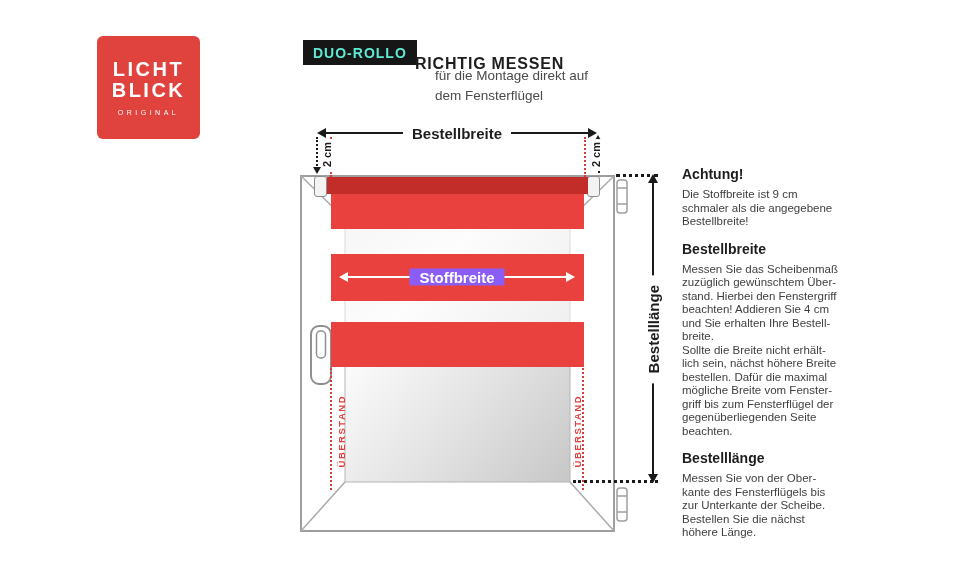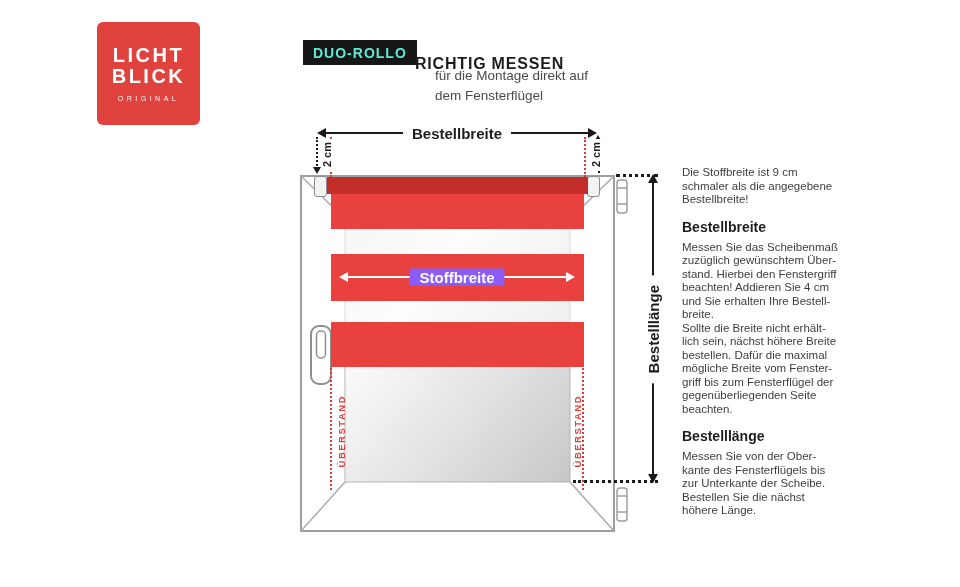--- a/index.html
+++ b/index.html
@@ -5,21 +5,21 @@
   * { margin:0; padding:0; box-sizing:border-box; }
   html,body { background:#ffffff; }
   .page {
     position:relative; width:960px; height:587px; background:#ffffff;
     font-family:"Liberation Sans", sans-serif; overflow:hidden;
   }
   .abs { position:absolute; }
 
   
   .logo {
-    left:97px; top:22px; width:103px; height:103px;
+    left:97px; top:36px; width:103px; height:103px;
     background:#e0423e; border-radius:6px;
     display:flex; flex-direction:column; align-items:center; justify-content:center;
     color:#ffffff; text-align:center;
   }
   .logo-line { font-size:20px; font-weight:700; letter-spacing:2.5px; line-height:21px; }
   .logo-sub  { font-size:7px; font-weight:400; letter-spacing:3.5px; margin-top:8px; }
 
   
   .badge {
     left:303px; top:40px; background:#161616; color:#5eead4;
@@ -190,20 +190,21 @@
   <div class="abs dot-h-black conn-top"></div>
   <div class="abs dot-h-black conn-bottom"></div>
   <div class="abs bl-line"></div>
   <div class="abs tri tri-up"></div>
   <div class="abs tri tri-down"></div>
   <div class="abs bl-label-box">
     <span class="vtext bl-label">Bestelllänge</span>
   </div>
 
   <div class="abs info">
+    <h3>Achtung!</h3>
     <p class="sec-body">Die Stoffbreite ist 9 cm
 schmaler als die angegebene
 Bestellbreite!</p>
     <h3>Bestellbreite</h3>
     <p class="sec-body">Messen Sie das Scheibenmaß
 zuzüglich gewünschtem Über-
 stand. Hierbei den Fenstergriff
 beachten! Addieren Sie 4 cm
 und Sie erhalten Ihre Bestell-
 breite.

